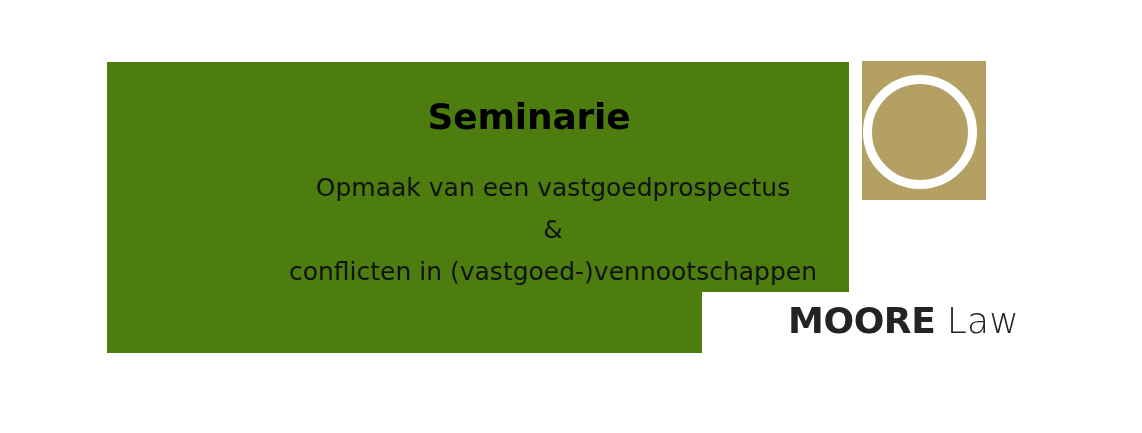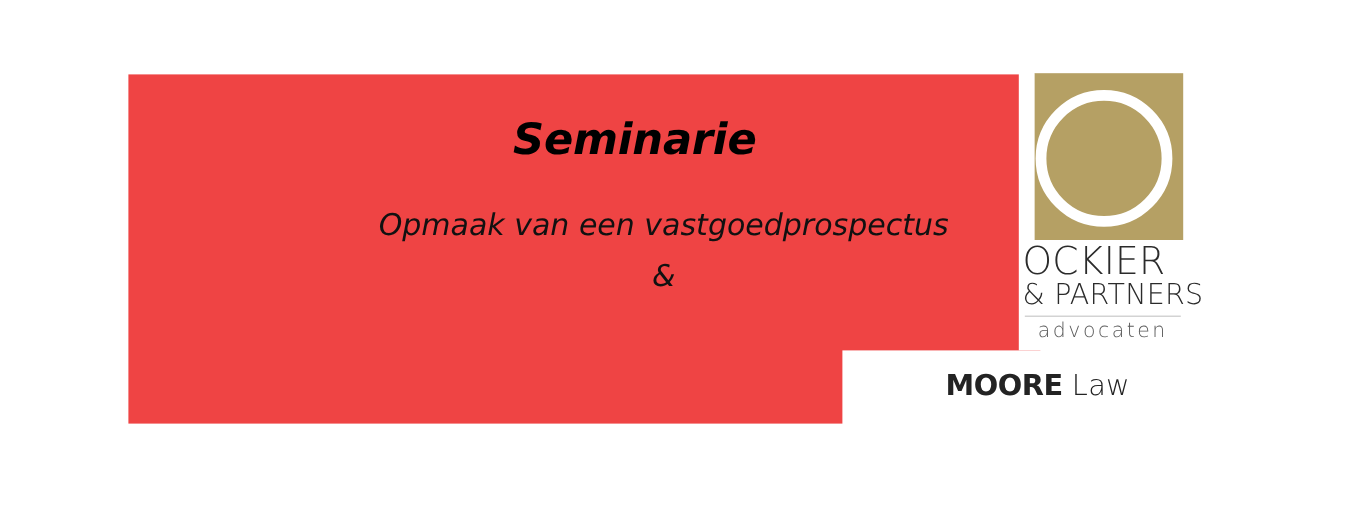--- a/index.html
+++ b/index.html
@@ -15,22 +15,21 @@
     font-family: "DejaVu Sans", sans-serif;
   }
 
   
   #banner {
     position: absolute;
     left: 107px;
     top: 62px;
     width: 760px;
     height: 291px;
-    background: #ef4444;
-    font-style: italic;
+    background: #4d7c0f;
   }
 
   #banner-inner {
     position: absolute;
     left: 0;
     top: 0;
     width: 760px;
     height: 291px;
   }
 
@@ -201,21 +200,21 @@
     top: 12px;
     width: 50px;
     height: 50px;
   }
   #moore-wordmark {
     position: absolute;
     left: 86px;
     top: 12px;
     white-space: nowrap;
     font-family: "DejaVu Sans", sans-serif;
-    font-size: 24px;
+    font-size: 36px;
     line-height: 34px;
     color: #232323;
   }
   #moore-bold {
     font-weight: bold;
     letter-spacing: -0.4px;
   }
   #moore-light {
     font-weight: 300;
     letter-spacing: 0.2px;
@@ -226,37 +225,32 @@
 
 <div id="banner">
   <div id="banner-inner">
 
     <div id="seminar-title">Seminarie</div>
 
     <div class="subtitle-line" id="subtitle-1">Opmaak van een vastgoedprospectus</div>
 
     <div class="subtitle-line" id="subtitle-2">&amp;</div>
 
+    <div class="subtitle-line" id="subtitle-3">conflicten in (vastgoed-)vennootschappen</div>
 
   </div>
 </div>
 
 <div id="ockier-logo">
 
   <div id="ockier-gold-square"></div>
   <div id="ockier-left-sliver"></div>
   <div id="ockier-ring"></div>
   <div id="ockier-ring-lower"></div>
 
-  <div id="ockier-wordmark">
-    <div id="ockier-line1">OCKIER</div>
-    <div id="ockier-line2">&amp; PARTNERS</div>
-    <div id="ockier-divider"></div>
-    <div id="ockier-line3">advocaten</div>
-  </div>
 
 </div>
 
 <div id="moore-logo">
 
 
   <div id="moore-wordmark">
     <span id="moore-bold">MOORE</span><span>&nbsp;</span><span id="moore-light">Law</span>
   </div>
 

